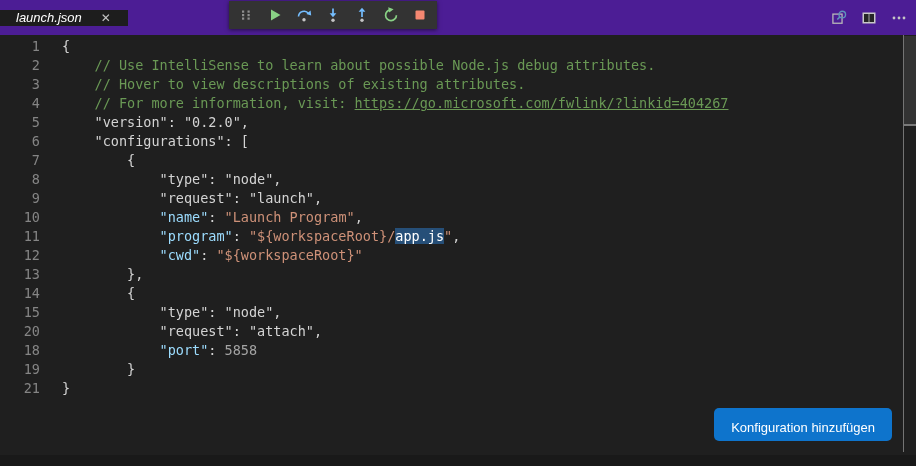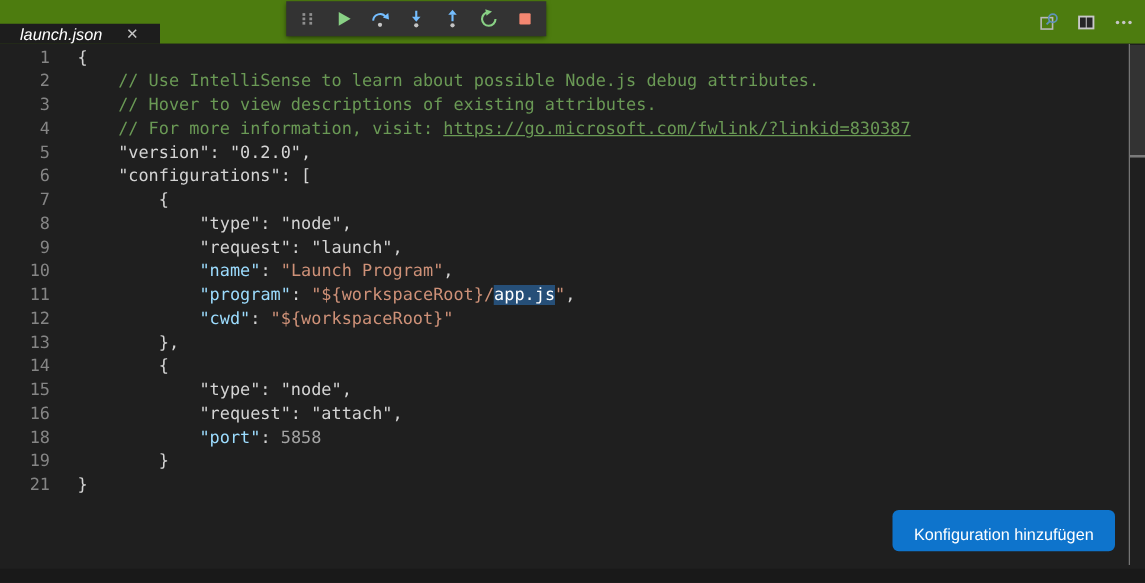--- a/index.html
+++ b/index.html
@@ -5,21 +5,21 @@
   * { margin:0; padding:0; box-sizing:border-box; }
   html,body { width:916px; height:466px; overflow:hidden; }
   body {
     background:#1f1f1f;
     font-family:"Liberation Sans","DejaVu Sans",sans-serif;
     position:relative;
   }
   
   .tabbar {
     position:absolute; top:0; left:0; right:0; height:35px;
-    background:#4d7c0f; display:flex; align-items:flex-end;
+    background:#4c1d95; display:flex; align-items:center;
   }
   .tab {
     background:#1d1d1d; display:flex; align-items:center;
     padding:0 12px 0 16px; min-width:128px; cursor:pointer;
   }
   .tab-label {
     color:#ffffff; font-size:13px; font-style:italic; white-space:nowrap;
   }
   .tab-close {
     color:#c5c5c5; font-size:12px; margin-left:16px; line-height:1;
@@ -172,33 +172,33 @@
       <circle cx="13" cy="8" r="1.4" fill="#c5c5c5"></circle>
     </svg>
   </span>
 </div>
 
 <div class="editor">
   <div class="code-lines">
       <div class="line"><span class="ln">1</span><span class="code"><span class="tk-punct">{</span></span></div>
       <div class="line"><span class="ln">2</span><span class="code"><span class="tk-comment">    // Use IntelliSense to learn about possible Node.js debug attributes.</span></span></div>
       <div class="line"><span class="ln">3</span><span class="code"><span class="tk-comment">    // Hover to view descriptions of existing attributes.</span></span></div>
-      <div class="line"><span class="ln">4</span><span class="code"><span class="tk-comment">    // For more information, visit: </span><span class="tk-link">https://go.microsoft.com/fwlink/?linkid=830387</span></span></div>
+      <div class="line"><span class="ln">4</span><span class="code"><span class="tk-comment">    // For more information, visit: </span><span class="tk-link">https://go.microsoft.com/fwlink/?linkid=404267</span></span></div>
       <div class="line"><span class="ln">5</span><span class="code"><span class="tk-plain">    "version": "0.2.0",</span></span></div>
       <div class="line"><span class="ln">6</span><span class="code"><span class="tk-plain">    "configurations": [</span></span></div>
       <div class="line"><span class="ln">7</span><span class="code"><span class="tk-punct">        {</span></span></div>
       <div class="line"><span class="ln">8</span><span class="code"><span class="tk-plain">            "type": "node",</span></span></div>
       <div class="line"><span class="ln">9</span><span class="code"><span class="tk-plain">            "request": "launch",</span></span></div>
       <div class="line"><span class="ln">10</span><span class="code"><span class="tk-punct">            </span><span class="tk-key">"name"</span><span class="tk-punct">: </span><span class="tk-str">"Launch Program"</span><span class="tk-punct">,</span></span></div>
       <div class="line"><span class="ln">11</span><span class="code"><span class="tk-punct">            </span><span class="tk-key">"program"</span><span class="tk-punct">: </span><span class="tk-str">"${workspaceRoot}/</span><span class="tk-str-sel">app.js</span><span class="tk-str">"</span><span class="tk-punct">,</span></span></div>
       <div class="line"><span class="ln">12</span><span class="code"><span class="tk-punct">            </span><span class="tk-key">"cwd"</span><span class="tk-punct">: </span><span class="tk-str">"${workspaceRoot}"</span></span></div>
       <div class="line"><span class="ln">13</span><span class="code"><span class="tk-punct">        },</span></span></div>
       <div class="line"><span class="ln">14</span><span class="code"><span class="tk-punct">        {</span></span></div>
       <div class="line"><span class="ln">15</span><span class="code"><span class="tk-plain">            "type": "node",</span></span></div>
-      <div class="line"><span class="ln">16</span><span class="code"><span class="tk-plain">            "request": "attach",</span></span></div>
+      <div class="line"><span class="ln">20</span><span class="code"><span class="tk-plain">            "request": "attach",</span></span></div>
       <div class="line"><span class="ln">18</span><span class="code"><span class="tk-punct">            </span><span class="tk-key">"port"</span><span class="tk-punct">: </span><span class="tk-num">5858</span></span></div>
       <div class="line"><span class="ln">19</span><span class="code"><span class="tk-punct">        }</span></span></div>
       <div class="line"><span class="ln">21</span><span class="code"><span class="tk-punct">}</span></span></div>
     </div>
 
   <div class="scrollbar">
     <div class="scroll-thumb"></div>
   </div>
 
   <div class="bottom-strip"></div>

